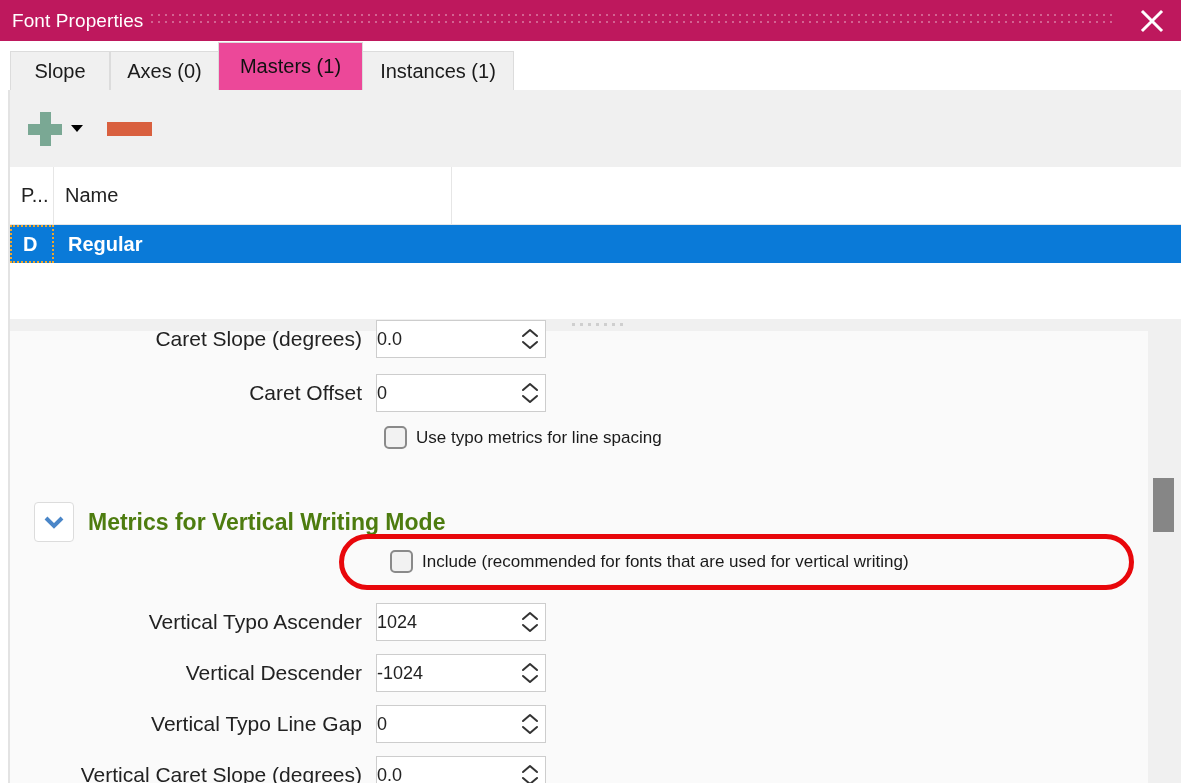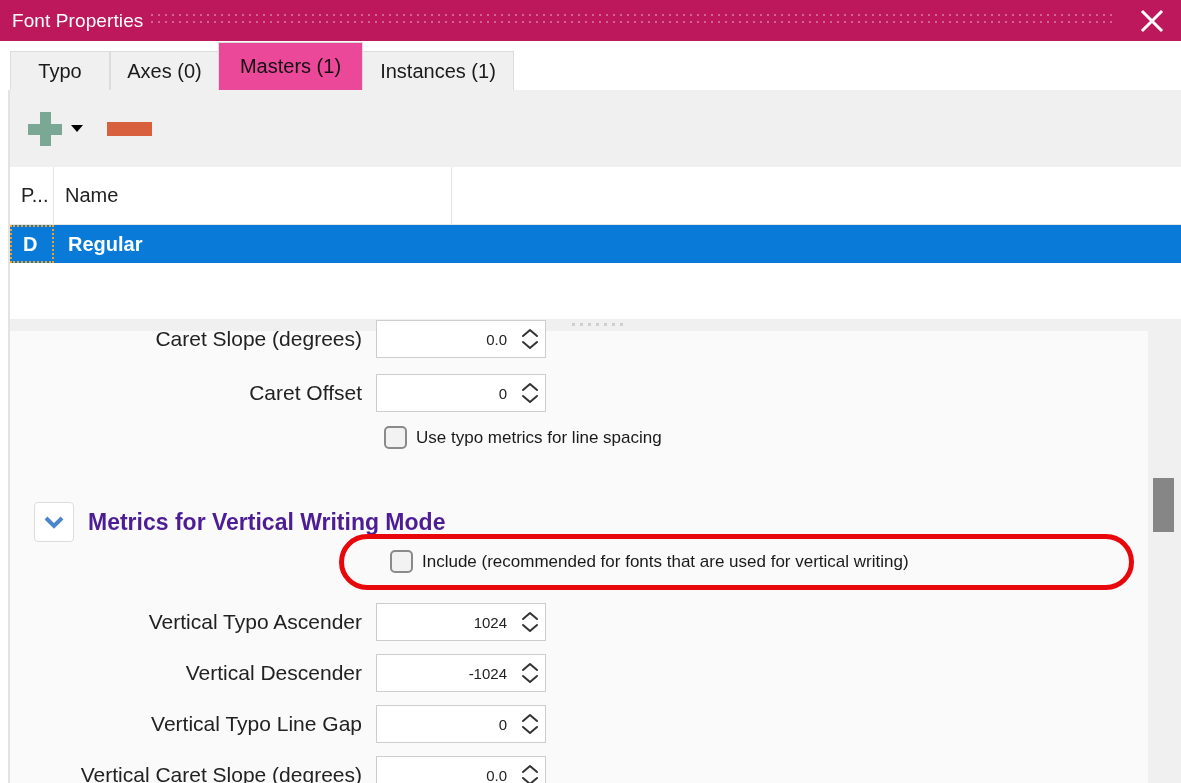--- a/index.html
+++ b/index.html
@@ -245,23 +245,22 @@
     box-sizing: border-box;
     width: 170px;
     height: 38px;
     background: #ffffff;
     border: 1px solid #cdcdcd;
     display: flex;
     align-items: center;
   }
   .spin-value {
     flex: 1;
-    text-align: right;
     padding-right: 8px;
-    font-size: 15px;
+    font-size: 18px;
     color: #222222;
     white-space: nowrap;
   }
   .spin-arrows {
     width: 30px;
     height: 100%;
     display: flex;
     flex-direction: column;
     align-items: center;
     justify-content: center;
@@ -310,21 +309,21 @@
     align-items: center;
     justify-content: center;
     cursor: pointer;
     flex: none;
   }
   .expander svg { display: block; }
   .section-title {
     margin-left: 14px;
     font-size: 23px;
     font-weight: bold;
-    color: #4c1d95;
+    color: #4d7c0f;
     white-space: nowrap;
   }
 
   
   .highlight-oval {
     position: absolute;
     left: 339px;
     top: 534px;
     width: 795px;
     height: 56px;
@@ -378,21 +377,21 @@
       <span>
         <svg width="26" height="26" viewBox="0 0 26 26">
           <path d="M4 4 L22 22 M22 4 L4 22" stroke="#ffffff" stroke-width="3" stroke-linecap="square" fill="none"></path>
         </svg>
       </span>
     </div>
   </div>
 
   <div class="tabstrip">
     <div class="tab" style="left:10px;  width:100px;">
-        <span>Typo</span>
+        <span>Slope</span>
       </div>
     <div class="tab" style="left:110px; width:109px;">
         <span>Axes (0)</span>
       </div>
     <div class="tab active" style="left:218px; width:145px;">
         <span>Masters (1)</span>
       </div>
     <div class="tab" style="left:362px; width:152px;">
         <span>Instances (1)</span>
       </div>

